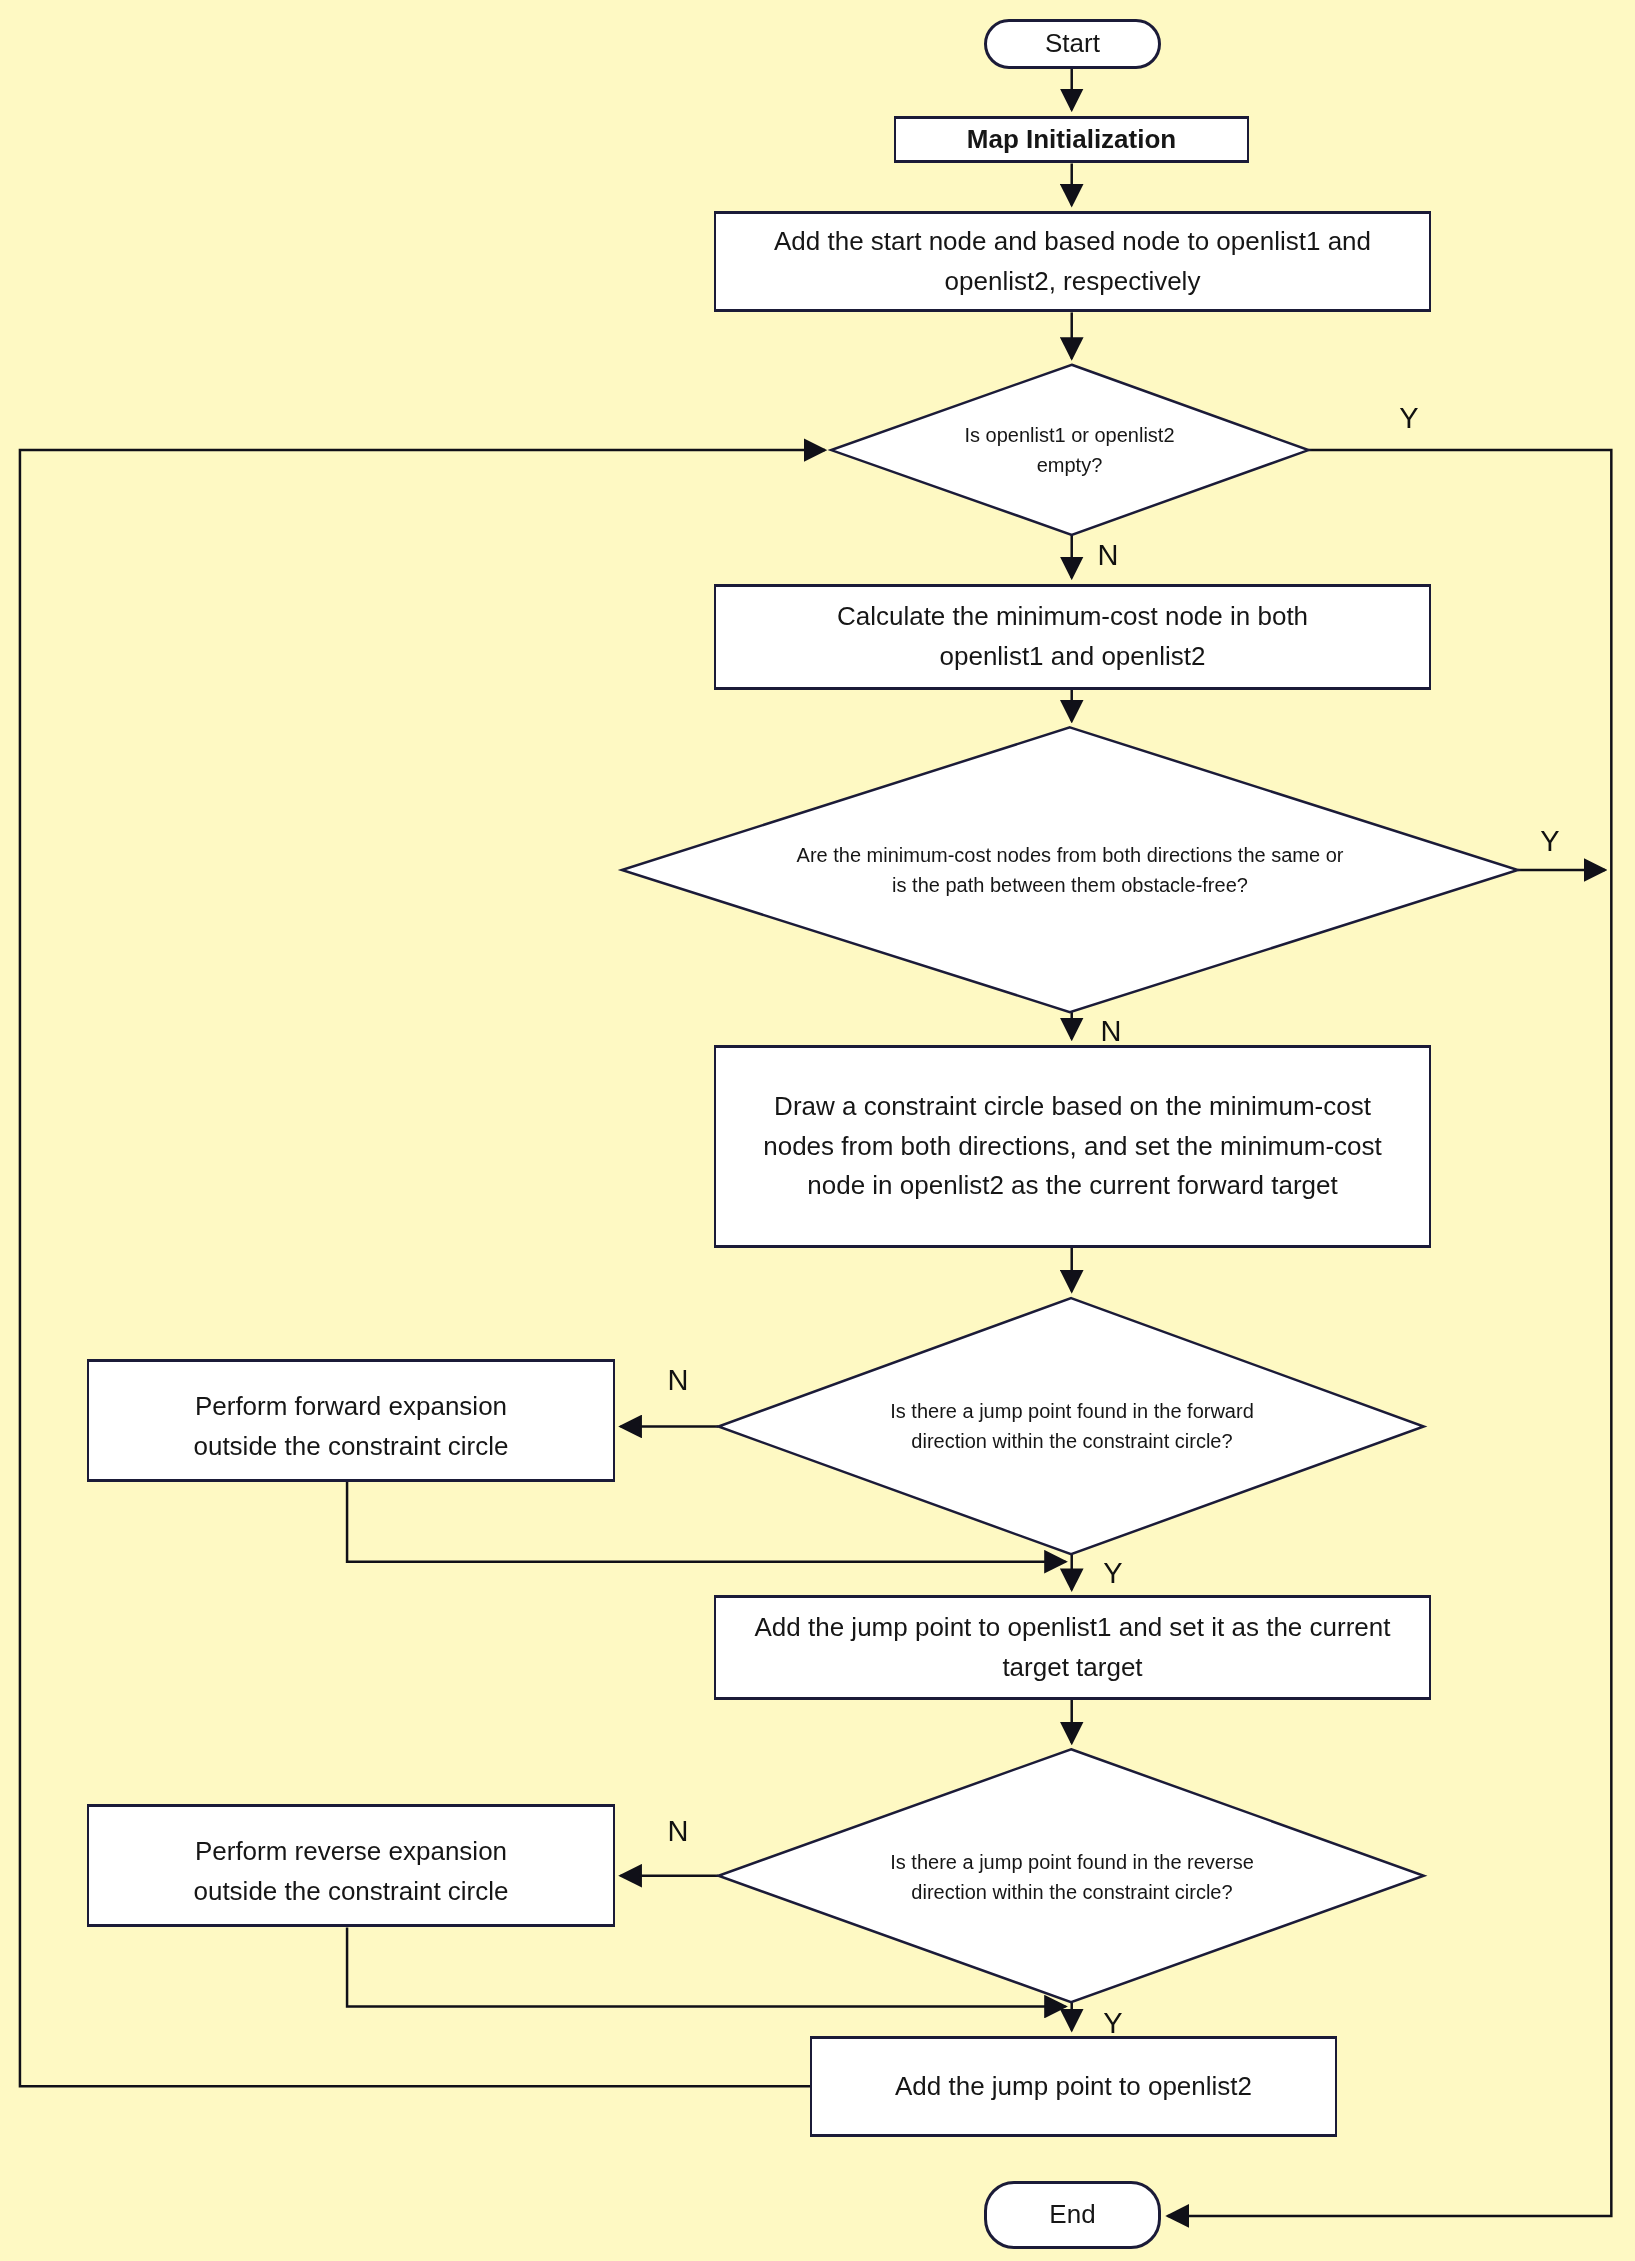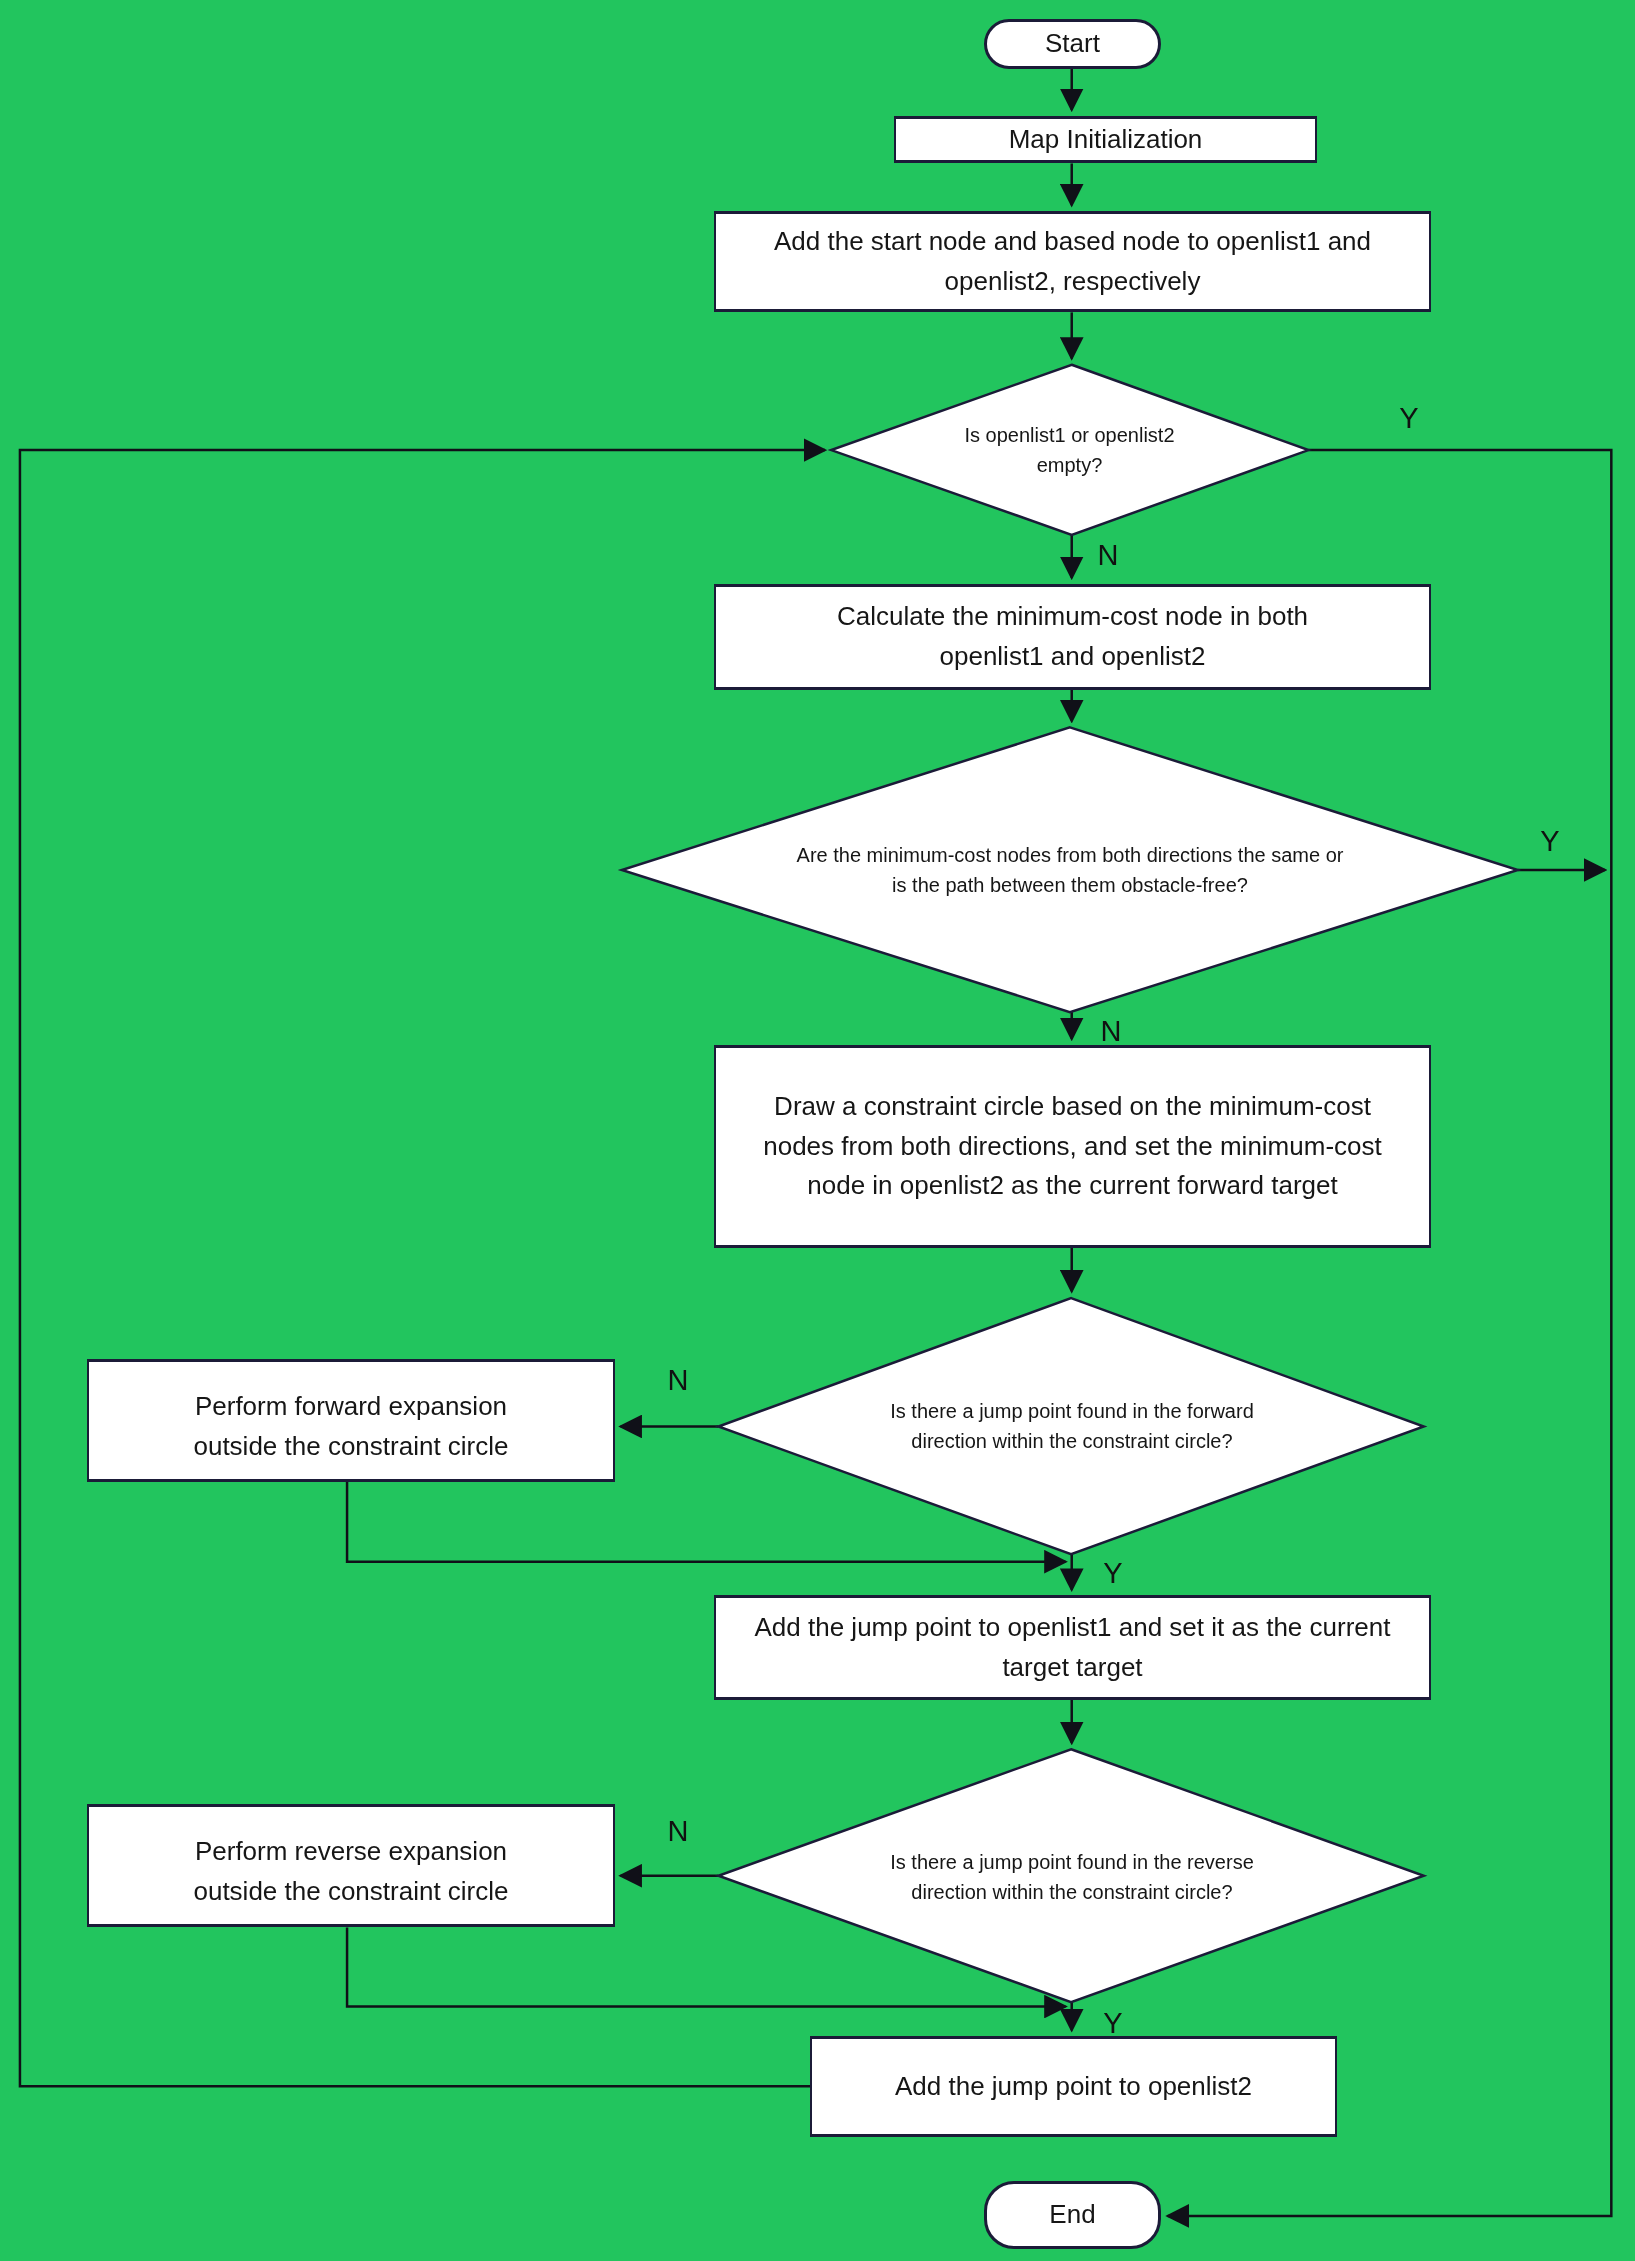--- a/index.html
+++ b/index.html
@@ -1,20 +1,20 @@
 <!DOCTYPE html>
 <html style="font-size:10px"><head>
 <meta charset="utf-8">
 <style>
   html, body { margin: 0; padding: 0; background: #ffffff; }
   #canvas {
     position: relative;
     width: 1635px;
     height: 2261px;
-    background: #22c55e;
+    background: #fef9c3;
     font-family: "Liberation Sans", "DejaVu Sans", sans-serif;
     color: #161616;
     overflow: hidden;
   }
   #wires {
     position: absolute;
     left: 0; top: 0;
     width: 1635px;
     height: 2261px;
   }
@@ -127,21 +127,21 @@
   </svg>
 
   <div class="node terminator" style="left:984px; top:18.7px; width:177px; height:50px;">
     <span>Start</span>
   </div>
 
   <div class="node terminator" style="left:984px; top:2181px; width:177px; height:68px;">
     <span>End</span>
   </div>
 
-  <div class="node process" style="left:894px; top:116px; width:423px; height:47px;">
+  <div class="node process" style="left:894px; top:116px; width:355px; height:47px;font-weight:bold;">
     <span>Map Initialization</span>
   </div>
 
   <div class="node process" style="left:714px; top:211px; width:717px; height:101px;">
     <span class="w950">Add the start node and based node to openlist1 and openlist2, respectively</span>
   </div>
 
   <div class="node process" style="left:714px; top:584px; width:717px; height:106px;">
     <span class="w900">Calculate the minimum-cost node in both openlist1 and openlist2</span>
   </div>

